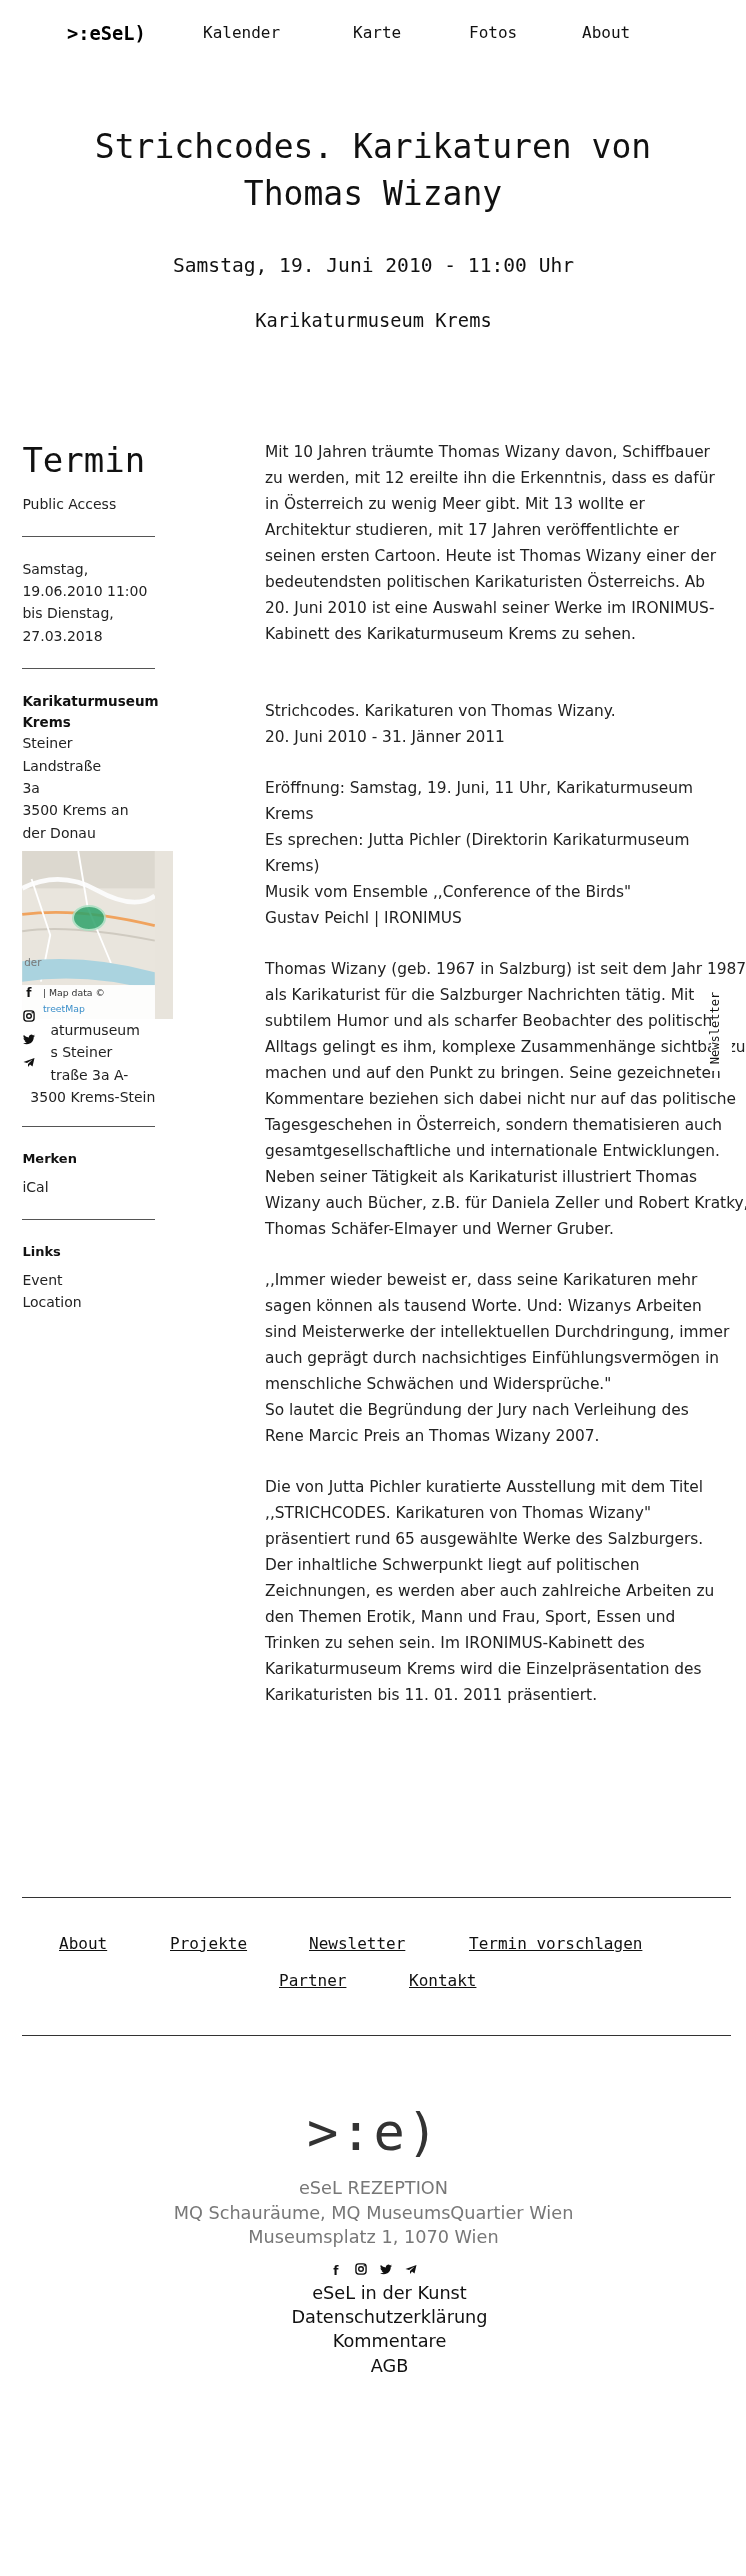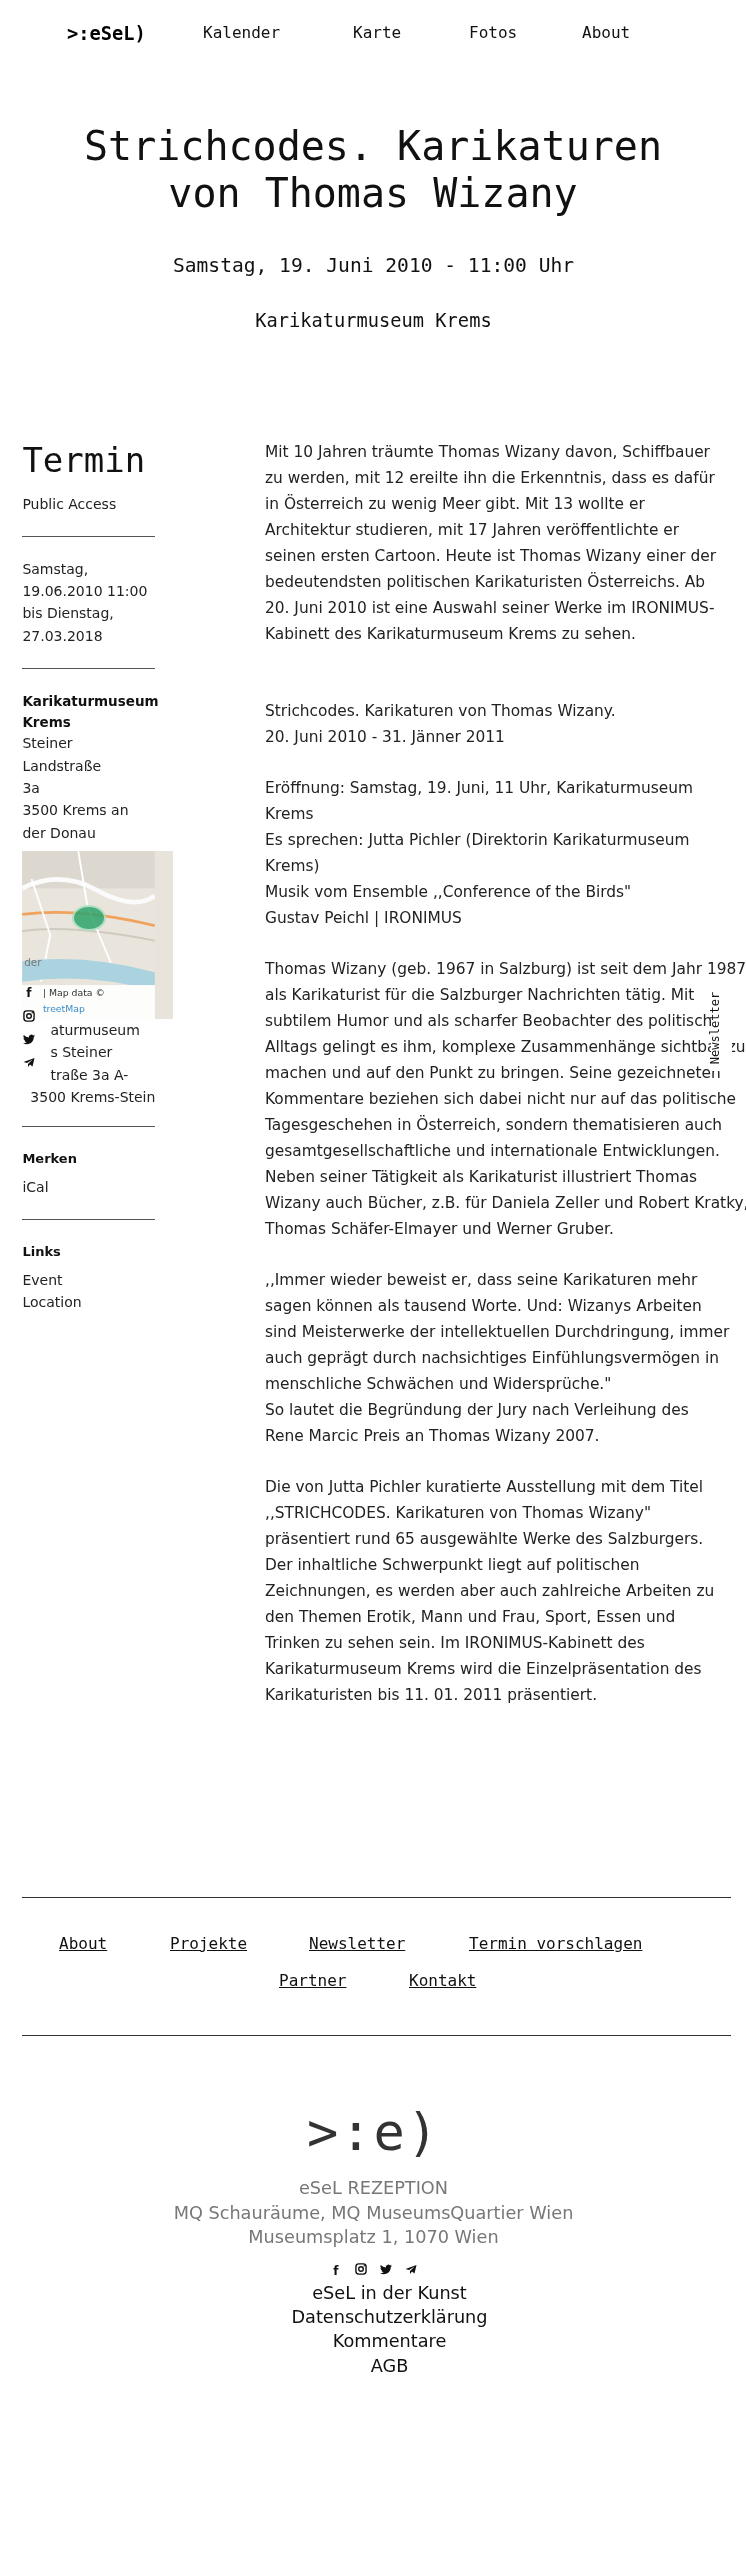--- a/index.html
+++ b/index.html
@@ -5,21 +5,21 @@
     * { box-sizing: border-box; margin: 0; padding: 0; }
     html, body { width: 747px; background: #ffffff; color: #111; }
     body { font-family: "DejaVu Sans", sans-serif; position: relative; height: 2576px; overflow: hidden; }
 
     
     .topnav { position: absolute; top: 17px; left: 0; width: 747px; height: 37px; }
     .topnav .logo { position: absolute; left: 67px; top: 5.6px; font-family: "DejaVu Sans Mono", monospace; font-weight: bold; font-size: 18.7px; color: #000; text-decoration: none; }
     .topnav .item { position: absolute; top: 5.6px; font-family: "DejaVu Sans Mono", monospace; font-size: 16px; color: #111; text-decoration: none; }
 
     
-    .title { position: absolute; top: 123px; left: 37px; width: 672px; text-align: center; font-family: "DejaVu Sans Mono", monospace; font-size: 40px; line-height: 47px; color: #111; font-weight: normal; }
+    .title { position: absolute; top: 123px; left: 37px; width: 672px; text-align: center; font-family: "DejaVu Sans Mono", monospace; font-size: 33px; line-height: 47px; color: #111; font-weight: normal; }
     .date { position: absolute; top: 254px; left: 0; width: 747px; text-align: center; font-family: "DejaVu Sans Mono", monospace; font-size: 19.6px; color: #111; }
     .place { position: absolute; top: 310px; left: 0; width: 747px; text-align: center; font-family: "DejaVu Sans Mono", monospace; font-size: 18.7px; color: #111; }
 
     
     .sidebar { position: absolute; left: 22.4px; top: 439px; width: 133px; }
     .sb-title { font-family: "DejaVu Sans Mono", monospace; font-size: 34px; color: #111; line-height: 43px; }
     .sb-text { font-size: 14px; line-height: 22.4px; color: #222; }
     .sb-rule { border: none; border-top: 0.9px solid #555; width: 133px; }
     .sb-head { font-weight: bold; font-size: 13px; color: #111; }
     .sb-link { font-size: 14px; line-height: 21.5px; color: #222; text-decoration: none; display: block; }

